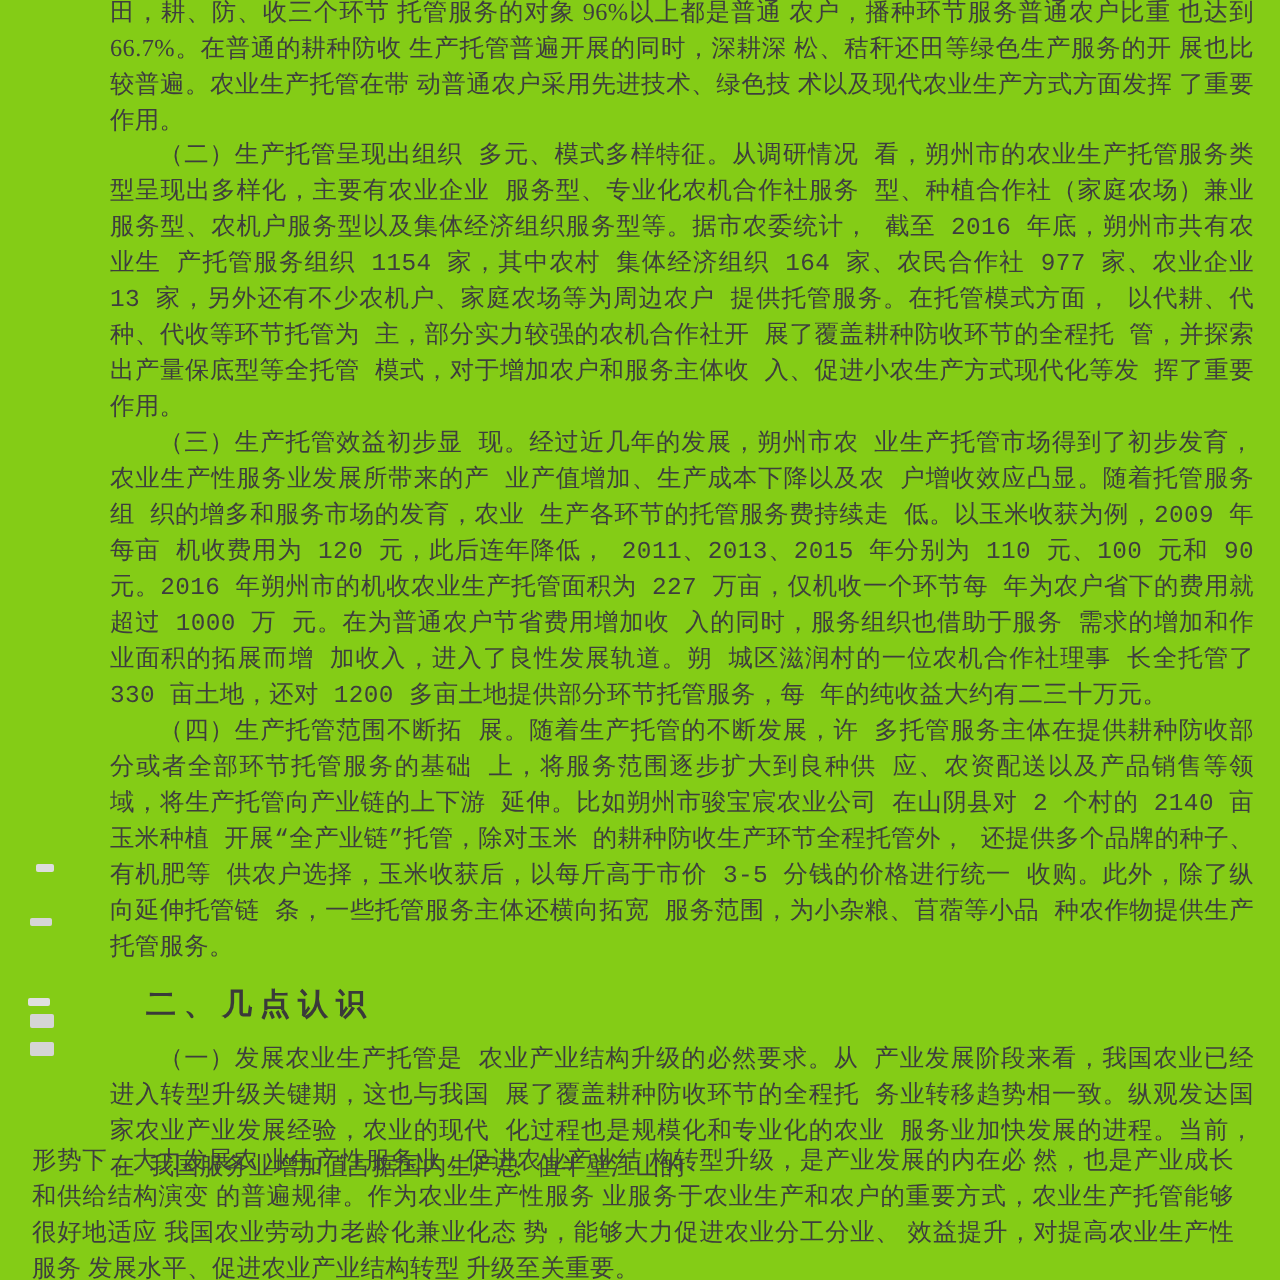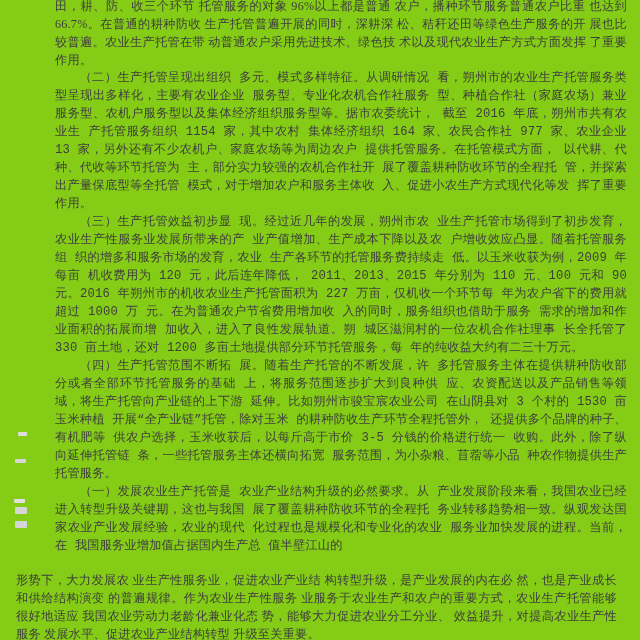--- a/index.html
+++ b/index.html
@@ -44,21 +44,22 @@
 </style>
 </head>
 <body>
 
 <div class="page">
 
   <div class="main-text">
     <p>田，耕、防、收三个环节 托管服务的对象 96%以上都是普通 农户，播种环节服务普通农户比重 也达到 66.7%。在普通的耕种防收 生产托管普遍开展的同时，深耕深 松、秸秆还田等绿色生产服务的开 展也比较普遍。农业生产托管在带 动普通农户采用先进技术、绿色技 术以及现代农业生产方式方面发挥 了重要作用。</p>
     <p class="indented">（二）生产托管呈现出组织 多元、模式多样特征。从调研情况 看，朔州市的农业生产托管服务类 型呈现出多样化，主要有农业企业 服务型、专业化农机合作社服务 型、种植合作社（家庭农场）兼业 服务型、农机户服务型以及集体经济组织服务型等。据市农委统计， 截至 2016 年底，朔州市共有农业生 产托管服务组织 1154 家，其中农村 集体经济组织 164 家、农民合作社 977 家、农业企业 13 家，另外还有不少农机户、家庭农场等为周边农户 提供托管服务。在托管模式方面， 以代耕、代种、代收等环节托管为 主，部分实力较强的农机合作社开 展了覆盖耕种防收环节的全程托 管，并探索出产量保底型等全托管 模式，对于增加农户和服务主体收 入、促进小农生产方式现代化等发 挥了重要作用。</p>
     <p class="indented">（三）生产托管效益初步显 现。经过近几年的发展，朔州市农 业生产托管市场得到了初步发育， 农业生产性服务业发展所带来的产 业产值增加、生产成本下降以及农 户增收效应凸显。随着托管服务组 织的增多和服务市场的发育，农业 生产各环节的托管服务费持续走 低。以玉米收获为例，2009 年每亩 机收费用为 120 元，此后连年降低， 2011、2013、2015 年分别为 110 元、100 元和 90 元。2016 年朔州市的机收农业生产托管面积为 227 万亩，仅机收一个环节每 年为农户省下的费用就超过 1000 万 元。在为普通农户节省费用增加收 入的同时，服务组织也借助于服务 需求的增加和作业面积的拓展而增 加收入，进入了良性发展轨道。朔 城区滋润村的一位农机合作社理事 长全托管了 330 亩土地，还对 1200 多亩土地提供部分环节托管服务，每 年的纯收益大约有二三十万元。</p>
-    <p class="indented">（四）生产托管范围不断拓 展。随着生产托管的不断发展，许 多托管服务主体在提供耕种防收部 分或者全部环节托管服务的基础 上，将服务范围逐步扩大到良种供 应、农资配送以及产品销售等领 域，将生产托管向产业链的上下游 延伸。比如朔州市骏宝宸农业公司 在山阴县对 3 个村的 1530 亩玉米种植 开展“全产业链”托管，除对玉米 的耕种防收生产环节全程托管外， 还提供多个品牌的种子、有机肥等 供农户选择，玉米收获后，以每斤高于市价 3-5 分钱的价格进行统一 收购。此外，除了纵向延伸托管链 条，一些托管服务主体还横向拓宽 服务范围，为小杂粮、苜蓿等小品 种农作物提供生产托管服务。</p>
+    <p class="indented">（四）生产托管范围不断拓 展。随着生产托管的不断发展，许 多托管服务主体在提供耕种防收部 分或者全部环节托管服务的基础 上，将服务范围逐步扩大到良种供 应、农资配送以及产品销售等领 域，将生产托管向产业链的上下游 延伸。比如朔州市骏宝宸农业公司 在山阴县对 2 个村的 2140 亩玉米种植 开展“全产业链”托管，除对玉米 的耕种防收生产环节全程托管外， 还提供多个品牌的种子、有机肥等 供农户选择，玉米收获后，以每斤高于市价 3-5 分钱的价格进行统一 收购。此外，除了纵向延伸托管链 条，一些托管服务主体还横向拓宽 服务范围，为小杂粮、苜蓿等小品 种农作物提供生产托管服务。</p>
+    <h2 class="section-heading">二、几点认识</h2>
     <p class="indented">（一）发展农业生产托管是 农业产业结构升级的必然要求。从 产业发展阶段来看，我国农业已经 进入转型升级关键期，这也与我国 展了覆盖耕种防收环节的全程托 务业转移趋势相一致。纵观发达国 家农业产业发展经验，农业的现代 化过程也是规模化和专业化的农业 服务业加快发展的进程。当前，在 我国服务业增加值占据国内生产总 值半壁江山的</p>
   </div>
 
   <div class="bottom-text">
     <p>形势下，大力发展农 业生产性服务业，促进农业产业结 构转型升级，是产业发展的内在必 然，也是产业成长和供给结构演变 的普遍规律。作为农业生产性服务 业服务于农业生产和农户的重要方式，农业生产托管能够很好地适应 我国农业劳动力老龄化兼业化态 势，能够大力促进农业分工分业、 效益提升，对提高农业生产性服务 发展水平、促进农业产业结构转型 升级至关重要。</p>
   </div>
 
   <div class="smudge s1"></div>
   <div class="smudge s2"></div>
   <div class="smudge s3"></div>

